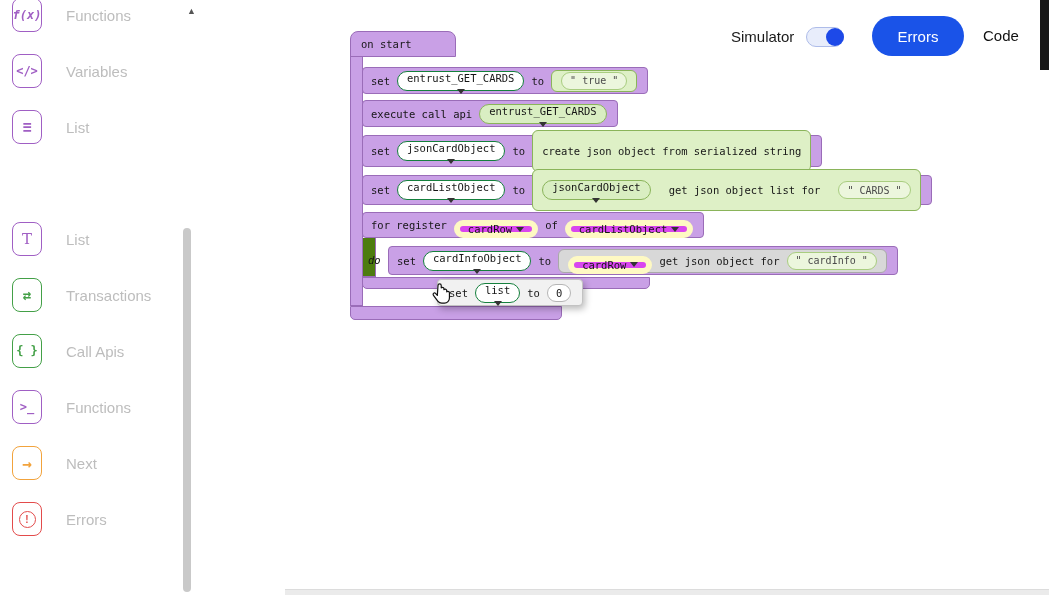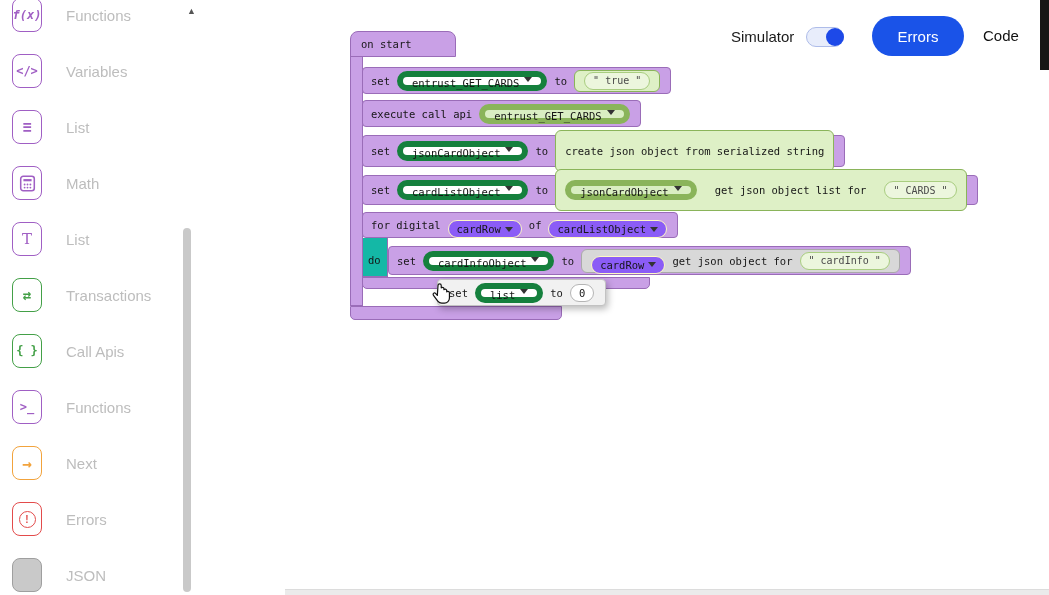--- a/index.html
+++ b/index.html
@@ -49,32 +49,32 @@
   .spine { position:absolute; background:#c9a0e6; border:1px solid #9a6cb8; cursor:grab; }
   .bbar  { position:absolute; background:#c9a0e6; border:1px solid #9a6cb8; border-radius:0 0 5px 5px; cursor:grab; }
   .brow { position:absolute; display:flex; align-items:center; gap:7px; padding:0 10px 0 8px; height:27px;
     background:#c9a0e6; border:1px solid #9a6cb8; border-radius:4px; cursor:grab; }
   .bgreen { display:inline-flex; align-items:center; gap:7px; padding:0 9px; height:22px;
     background:#def0c6; border:1px solid #8ab45a; border-radius:6px; cursor:grab; }
   .bgreen.h26 { height:42px;gap:18px; }
   .bgreen.h20 { height:20px; }
   .bgray { display:inline-flex; align-items:center; gap:7px; padding:0 9px; height:24px;
     background:#d8d8d8; border:1px solid #a9a9a9; border-radius:6px; cursor:grab; }
-  .field { display:inline-flex; gap:5px; padding:0 9px; height:20px; border-radius:11px;
-    background:#fff; border:6px solid #15803d; cursor:pointer; }
+  .field { display:inline-flex; align-items:center; gap:5px; padding:0 9px; height:20px; border-radius:11px;
+    background:#fff; border:1px solid #15803d; cursor:pointer;flex-direction:column; }
   .field.green { background:#d9eec2; border-color:#8ab45a; }
   .oval { display:inline-flex; align-items:center; gap:4px; padding:0 8px; height:18px; border-radius:10px; cursor:pointer; }
   .oval.shadow { background:#ecf6dd; border:1px solid #a9cd80; }
   .oval.shadow .t { font-size:10px; color:#4a4a4a; }
   .oval.num { background:#fff; border:1px solid #b5b5b5; }
-  .oval.pur { background:#8b5cf6; border:1px solid #fef9c3;margin-top:8px; }
+  .oval.pur { background:#d946ef; border:6px solid #fef9c3;margin-top:8px; }
   .arr { width:0; height:0; border-left:4px solid transparent; border-right:4px solid transparent;
     border-top:5px solid #333; display:inline-block; }
-  .for-spine { position:absolute; left:362px; top:238px; width:26px; height:39px;
-    background:#14b8a6; border:1px solid #9a6cb8; border-top:none; padding:12px 0 0 5px; cursor:grab; }
+  .for-spine { position:absolute; left:362px; top:238px; width:14px; height:39px;
+    background:#4d7c0f; border:1px solid #9a6cb8; border-top:none; padding:12px 0 0 5px; cursor:grab;font-style:italic; }
   .float-block { position:absolute; left:437px; top:279px; height:27px; display:flex; align-items:center; gap:7px;
     padding:0 11px; background:#f1f1f1; border:1px solid #c2c2c2; border-radius:4px;
     box-shadow:2px 3px 7px rgba(0,0,0,.28); z-index:30; cursor:grabbing; }
   .hand { position:absolute; left:430px; top:281px; z-index:40; }
   .canvas { position:absolute; inset:0;padding-left:12px; }
 </style>
 </head>
 <body>
 
 <aside class="sidebar">
@@ -93,35 +93,20 @@
     <span class="cat-label">Variables</span>
   </div>
 
   <div class="cat" style="top:112px">
     <span class="icon purple">
         <i class="glyph" style="font-size:15px">≡</i>
       </span>
     <span class="cat-label">List</span>
   </div>
 
-  <div class="cat" style="top:168px">
-    <span class="icon purple">
-      <svg width="17" height="17" viewBox="0 0 20 20">
-        <rect x="2" y="1.5" width="16" height="17" rx="3" fill="none" stroke="#a05fc4" stroke-width="1.8"></rect>
-        <rect x="5.2" y="4.8" width="9.6" height="2.6" fill="#a05fc4"></rect>
-        <circle cx="6.6" cy="11.2" r="1.1" fill="#a05fc4"></circle>
-          <circle cx="10" cy="11.2" r="1.1" fill="#a05fc4"></circle>
-          <circle cx="13.4" cy="11.2" r="1.1" fill="#a05fc4"></circle>
-        <circle cx="6.6" cy="14.8" r="1.1" fill="#a05fc4"></circle>
-          <circle cx="10" cy="14.8" r="1.1" fill="#a05fc4"></circle>
-          <circle cx="13.4" cy="14.8" r="1.1" fill="#a05fc4"></circle>
-      </svg>
-    </span>
-    <span class="cat-label">Math</span>
-  </div>
 
   <div class="cat" style="top:224px">
     <span class="icon purple">
         <i class="glyph" style="font-size:15px;font-family:'DejaVu Serif',serif;font-weight:normal">T</i>
       </span>
     <span class="cat-label">List</span>
   </div>
 
   <div class="cat" style="top:280px">
     <span class="icon green">
@@ -151,24 +136,20 @@
     <span class="cat-label">Next</span>
   </div>
 
   <div class="cat" style="top:504px">
     <span class="icon red">
         <span class="err-circle">!</span>
       </span>
     <span class="cat-label">Errors</span>
   </div>
 
-  <div class="cat" style="top:560px">
-    <span class="icon gray"></span>
-    <span class="cat-label">JSON</span>
-  </div>
 
   <span class="scroll-up">▲</span>
   <div class="sidebar-scrollbar"></div>
 </aside>
 
 <span class="simulator-label">Simulator</span>
 <span class="toggle">
     <span class="knob"></span>
   </span>
 <button class="blocks-btn">Errors</button>
@@ -231,21 +212,21 @@
         <i class="arr"></i>
       </span>
       <span class="t">get json object list for</span>
       <span class="oval shadow">
         <span class="t">" CARDS "</span>
       </span>
     </span>
   </div>
 
   <div class="brow" style="left:362px;top:212px;height:26px">
-    <span class="t">for digital</span>
+    <span class="t">for register</span>
     <span class="oval pur">
       <span class="t">cardRow</span>
       <i class="arr"></i>
     </span>
     <span class="t">of</span>
     <span class="oval pur">
       <span class="t">cardListObject</span>
       <i class="arr"></i>
     </span>
   </div>

